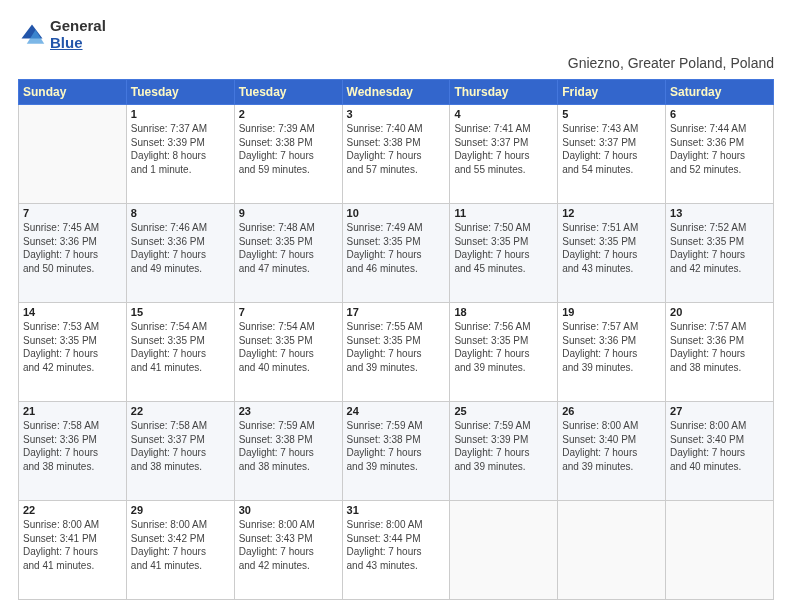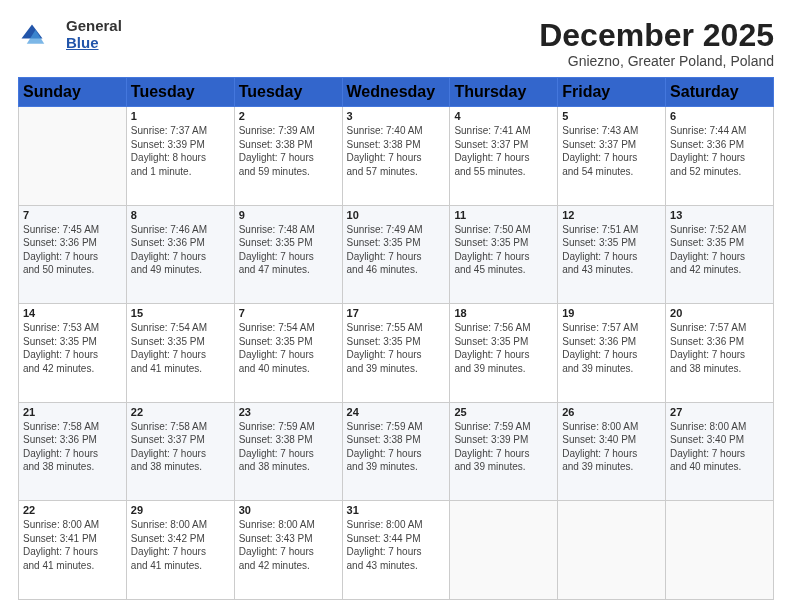--- a/index.html
+++ b/index.html
@@ -19,21 +19,21 @@
     }
     .header {
       display: flex;
       justify-content: space-between;
       align-items: flex-start;
       margin-bottom: 8px;
     }
     .logo {
       display: flex;
       align-items: center;
-      gap: 20px;
+      gap: 4px;
     }
     .logo-text {
       font-size: 15px;
       font-weight: bold;
       line-height: 1.1;
     }
     .logo-general { color: #333; }
     .logo-blue { color: #2255aa; text-decoration: underline; }
     .logo-icon {
       width: 28px;
@@ -44,32 +44,33 @@
     }
     .main-title {
       font-size: 32px;
       font-weight: bold;
       color: #222;
       line-height: 1.1;
     }
     .subtitle {
       font-size: 14px;
       color: #444;
+      margin-top: 37px;
     }
     .calendar {
       flex: 1;
       border: 1px solid #ccc;
       border-collapse: collapse;
       width: 100%;
       table-layout: fixed;
     }
     .calendar th {
       background-color: #3366cc;
-      color: #000000;
-      font-size: 16px;
+      color: #fef9c3;
+      font-size: 12px;
       font-weight: bold;
       padding: 5px 4px;
       text-align: left;
       border: 1px solid #4477dd;
     }
     .calendar td {
       border: 1px solid #ccc;
       vertical-align: top;
       padding: 3px 4px;
       font-size: 9.5px;
@@ -103,21 +104,20 @@
       <svg class="logo-icon" viewBox="0 0 32 32">
         <polygon points="16,4 28,20 4,20" fill="#2255aa"></polygon>
         <polygon points="20,10 30,26 10,26" fill="#4499dd" opacity="0.7"></polygon>
       </svg>
       <div class="logo-text">
         <span class="logo-general">General</span><br>
         <span class="logo-blue">Blue</span>
       </div>
     </div>
     <div class="title-block">
-      <div class="main-title">December 2025</div>
       <div class="subtitle">Gniezno, Greater Poland, Poland</div>
     </div>
   </div>
 
   <table class="calendar">
     <thead>
       <tr>
       <th>Sunday</th>
           <th>Tuesday</th>
           <th>Tuesday</th>

